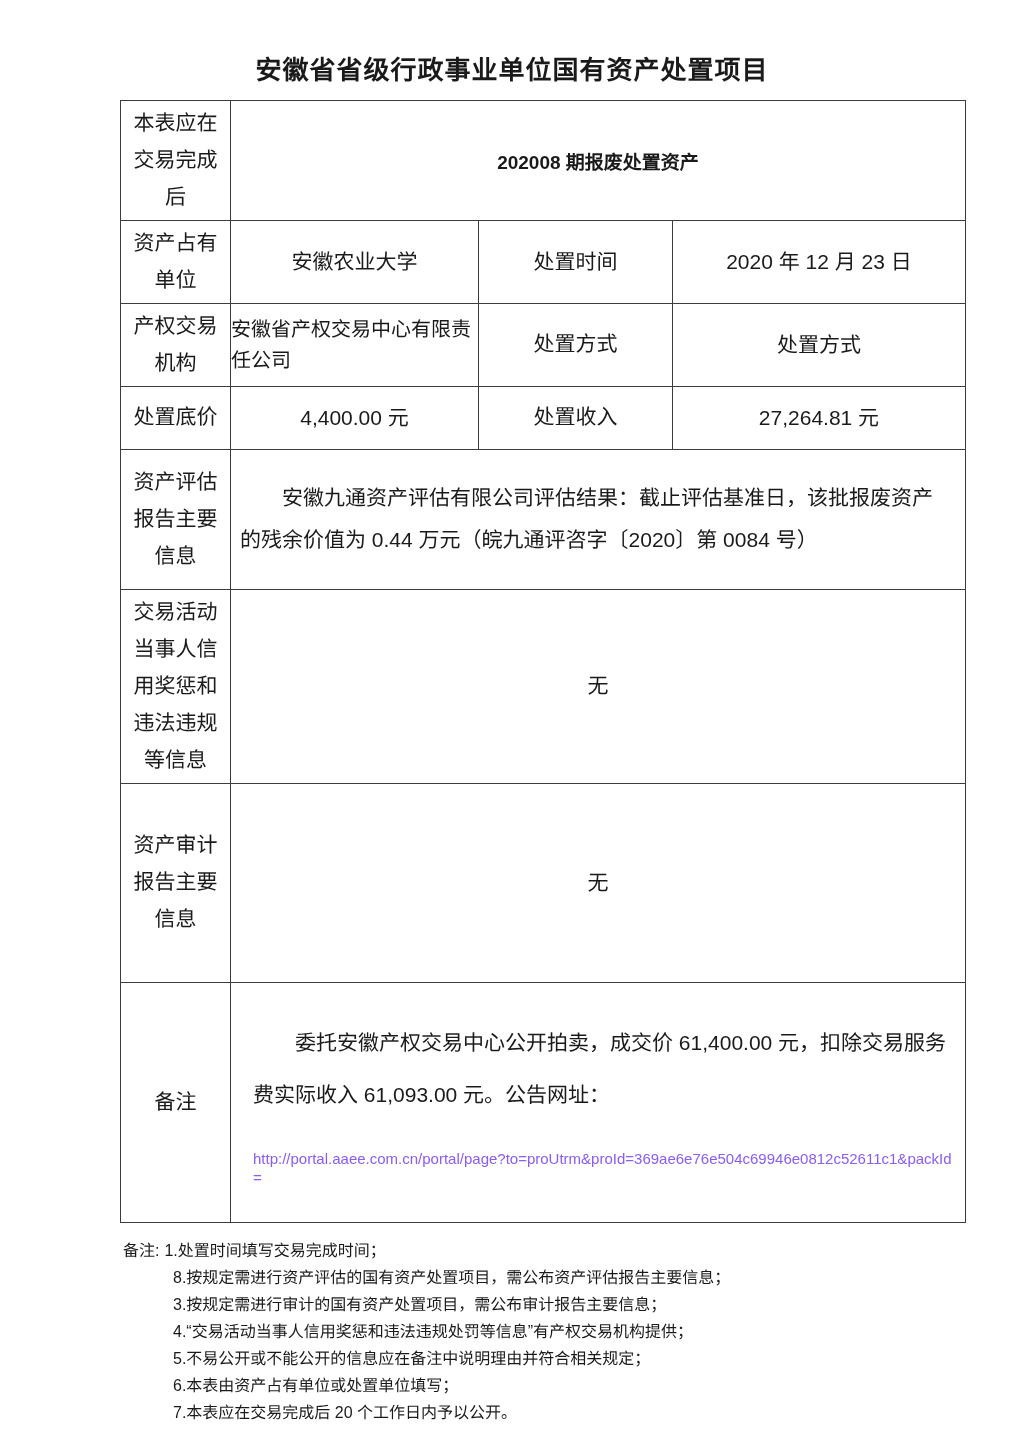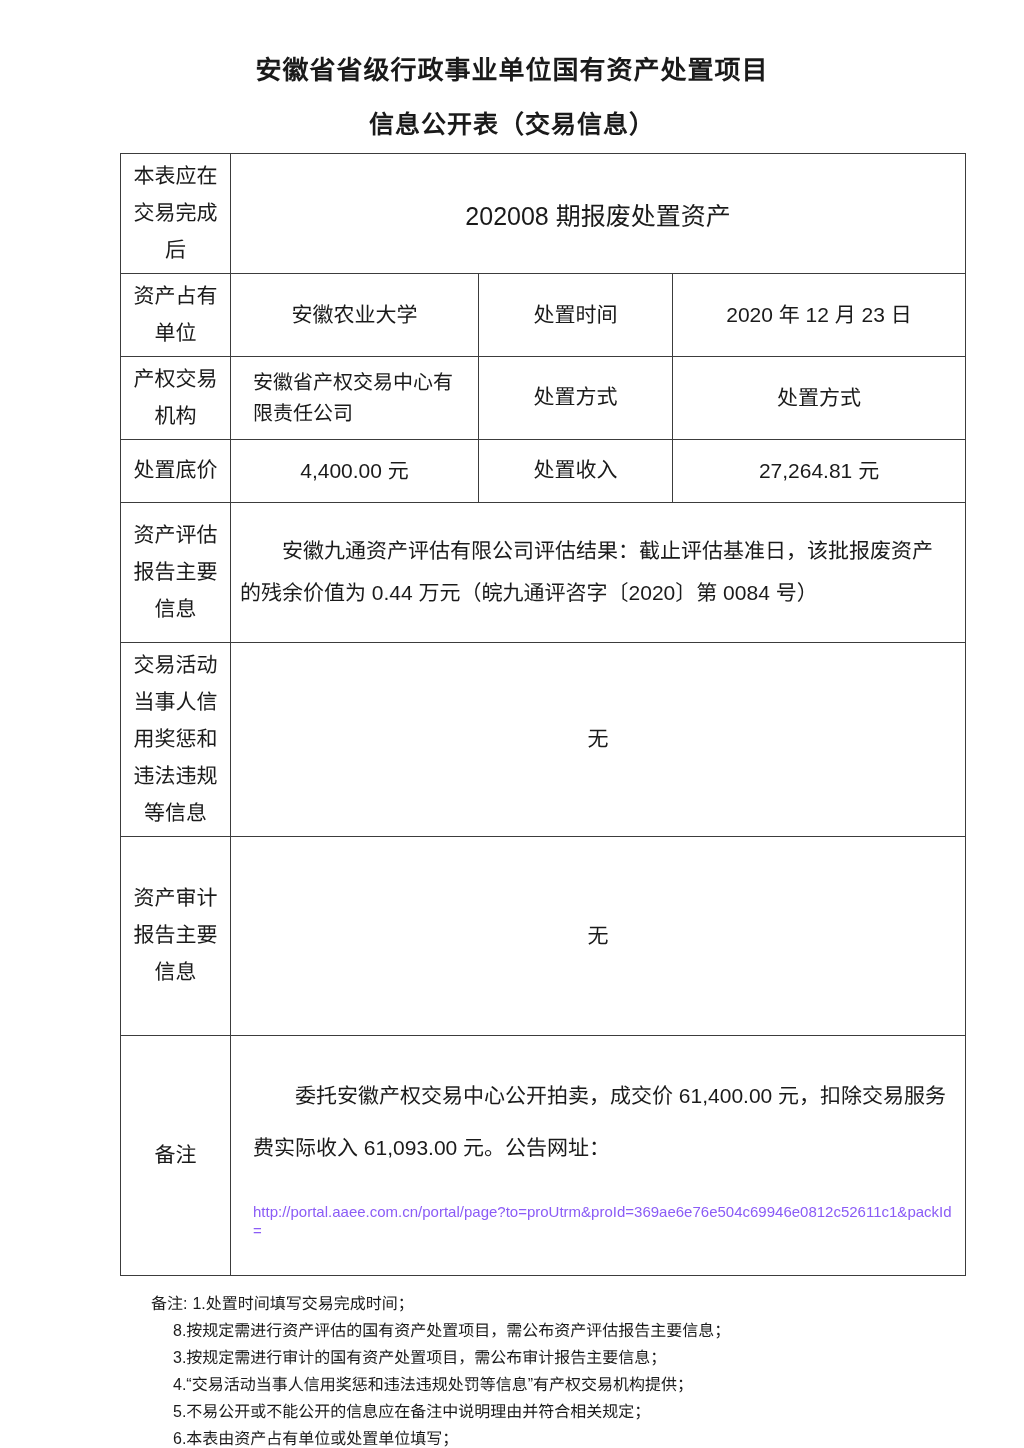--- a/index.html
+++ b/index.html
@@ -63,26 +63,26 @@
     text-align: center;
     line-height: 1.76;
     padding: 4px 10px;
   }
   td.center {
     text-align: center;
     line-height: 1.6;
   }
   td.big-value {
     text-align: center;
-    font-size: 25px;
-    font-weight: normal;
+    font-size: 19px;
+    font-weight: bold;
   }
   td.left-val {
     text-align: left;
-    padding: 4px 22px;
+    padding: 4px 0;
     line-height: 1.55;
     font-size: 20px;
   }
   td.para {
     text-align: left;
     padding: 4px 12px 4px 9px;
     line-height: 2.0;
   }
   td.para p, td.remark p {
     margin: 0;
@@ -111,30 +111,28 @@
   }
   .fn-line {
     line-height: 27px;
     margin-left: 50px;
   }
   .fn-first {
     margin-left: 0;
   }
   .fn-prefix {
     margin-right: 5px;
-    margin-left: 28px;
   }
 </style>
 </head>
 <body>
 
 <div class="page">
 
   <h1 class="doc-title">安徽省省级行政事业单位国有资产处置项目</h1>
-  <h2 class="doc-subtitle">信息公开表（交易信息）</h2>
 
   <table class="info-table">
     <colgroup>
       <col class="c1">
         <col class="c2">
         <col class="c3">
         <col class="c4">
     </colgroup>
     <tbody>
       <tr>

